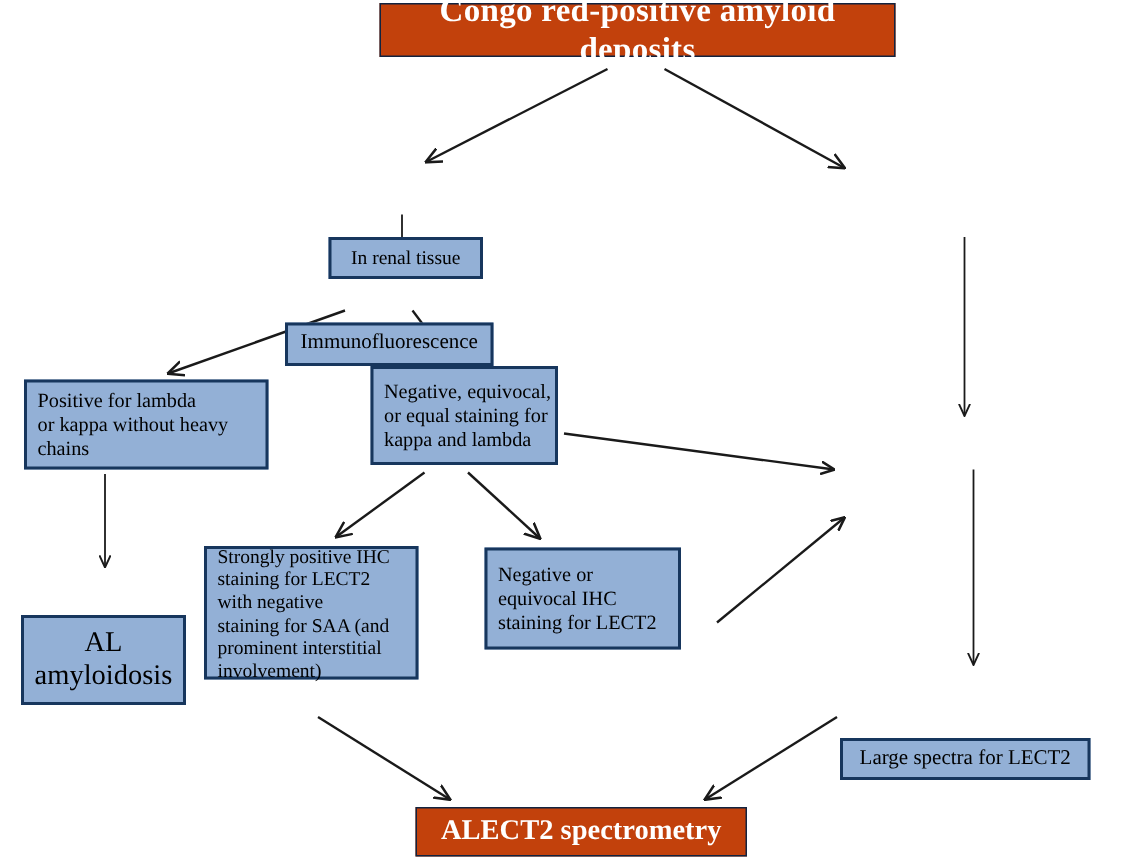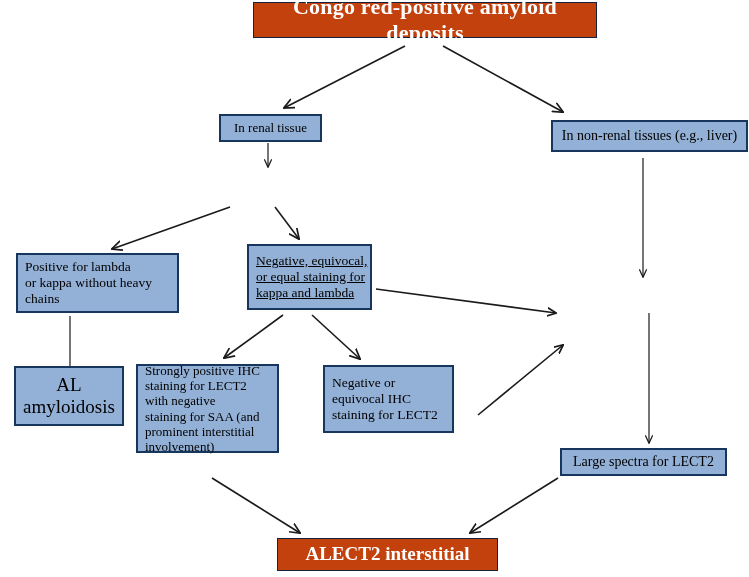--- a/index.html
+++ b/index.html
@@ -28,38 +28,38 @@
     box-sizing: border-box;
     border: 2px solid #17365D;
     background: #93B0D6;
     color: #000000;
     display: flex;
     align-items: center;
     font-family: "Liberation Serif", "DejaVu Serif", serif;
     line-height: 1.18;
     white-space: pre-line;
   }
-  .node.center { justify-content: center; text-align: center; }
+  .node.center { justify-content: center; text-align: center; margin-top: 44px; }
   .node.left { justify-content: flex-start; text-align: left; padding-left: 7px; }
   .node.terminal {
     background: #c2410c;
     border: 1px solid #12233F;
     color: #ffffff;
     font-weight: bold;
     justify-content: center;
     text-align: center;
   }
 
   
   #n-title      { left: 253px; top: 2px;   width: 344px; height: 36px; font-size: 22px; letter-spacing: .2px; }
   #n-renal      { left: 219px; top: 114px; width: 103px; height: 28px; font-size: 13px; }
   #n-nonrenal   { left: 551px; top: 120px; width: 197px; height: 32px; font-size: 14px; }
   #n-if         { left: 190px; top: 171px; width: 139px; height: 29px; font-size: 14px; }
   #n-positive   { left: 16px;  top: 253px; width: 163px; height: 60px; font-size: 13.5px; }
-  #n-negative   { left: 247px; top: 244px; width: 125px; height: 66px; font-size: 13.5px; text-decoration: underline; }
+  #n-negative   { left: 247px; top: 244px; width: 125px; height: 66px; font-size: 13.5px; }
   #n-mass       { left: 588px; top: 282px; width: 144px; height: 28px; font-size: 14px; }
   #n-al         { left: 14px;  top: 366px; width: 110px; height: 60px; font-size: 19px; }
   #n-strong     { left: 136px; top: 364px; width: 143px; height: 89px; font-size: 13px; }
   #n-negihc     { left: 323px; top: 365px; width: 131px; height: 68px; font-size: 13.5px; }
   #n-large      { left: 560px; top: 448px; width: 167px; height: 28px; font-size: 14px; }
   #n-alect2     { left: 277px; top: 538px; width: 221px; height: 33px; font-size: 19px; }
 </style>
 </head>
 <body>
 
@@ -88,34 +88,34 @@
       <line x1="376" y1="289" x2="556" y2="313" marker-end="url(#ah2)"></line>
       <line x1="478" y1="415" x2="563" y2="345" marker-end="url(#ah2)"></line>
       <line x1="649" y1="313" x2="649" y2="443" stroke-width="1.2" marker-end="url(#ah)"></line>
       <line x1="212" y1="478" x2="300" y2="533" marker-end="url(#ah)"></line>
       <line x1="558" y1="478" x2="470" y2="533" marker-end="url(#ah)"></line>
     </g>
   </svg>
 
   <div class="node terminal" id="n-title">Congo red-positive amyloid deposits</div>
   <div class="node center" id="n-renal">In renal tissue</div>
-  <div class="node center" id="n-nonrenal">In non-renal tissues (e.g., liver)</div>
+  <div class="node center" id="n-if">Immunofluorescence</div>
   <div class="node left" id="n-positive">Positive for lambda
 or kappa without heavy
 chains</div>
   <div class="node left" id="n-negative">Negative, equivocal,
 or equal staining for
 kappa and lambda</div>
   <div class="node center" id="n-al">AL
 amyloidosis</div>
   <div class="node left" id="n-strong">Strongly positive IHC
 staining for LECT2
 with negative
 staining for SAA (and
 prominent interstitial
 involvement)</div>
   <div class="node left" id="n-negihc">Negative or
 equivocal IHC
 staining for LECT2</div>
   <div class="node center" id="n-large">Large spectra for LECT2</div>
-  <div class="node terminal" id="n-alect2">ALECT2 interstitial</div>
+  <div class="node terminal" id="n-alect2">ALECT2 spectrometry</div>
 
 </div>
 
 </body></html>

